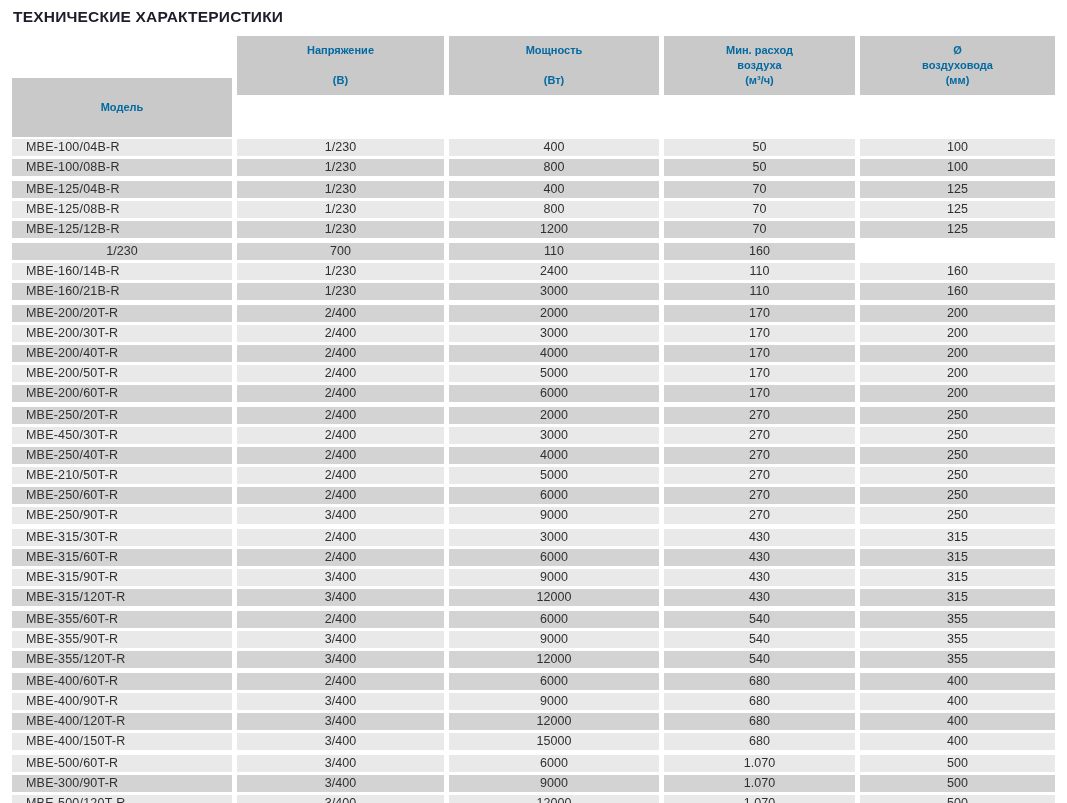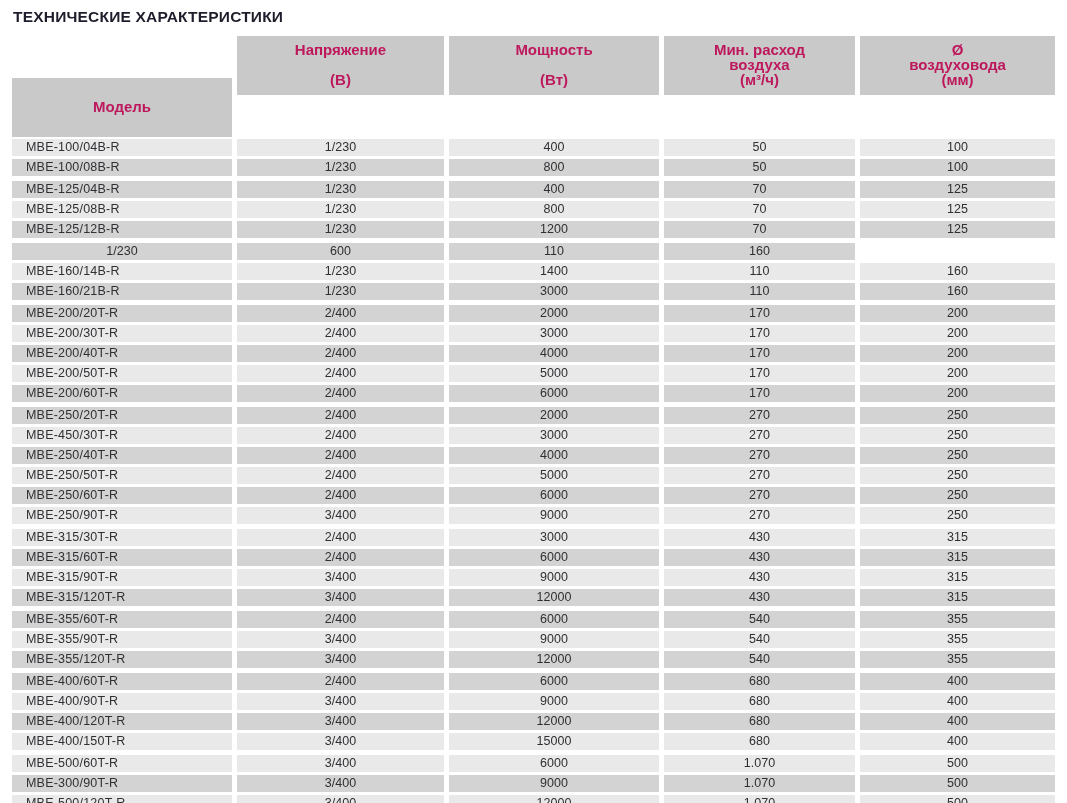--- a/index.html
+++ b/index.html
@@ -40,23 +40,23 @@
     background: #c9c9c9;
     height: 59px;
     box-sizing: border-box;
     padding: 7px 4px 8px 4px;
     display: flex;
     flex-direction: column;
     justify-content: space-between;
     align-items: center;
     text-align: center;
     font-weight: bold;
-    font-size: 15px;
+    font-size: 11px;
     line-height: 14px;
-    color: #be185d;
+    color: #0369a1;
   }
   .thead .hcell.model-head {
     justify-content: center;
     margin-top: 42px;
   }
   .hline { display: block; min-height: 0; }
   .tbody { margin-top: 2px; }
   .group { margin-bottom: 5px; }
   .row {
     margin-bottom: 3px;
@@ -148,28 +148,28 @@
             <div class="cell c-model">MBE-125/12B-R</div>
             <div class="cell c-voltage">1/230</div>
             <div class="cell c-power">1200</div>
             <div class="cell c-airflow">70</div>
             <div class="cell c-diameter">125</div>
           </div>
         </div>
         <div class="group">
           <div class="row grid-row dark">
             <div class="cell c-voltage">1/230</div>
-            <div class="cell c-power">600</div>
+            <div class="cell c-power">700</div>
             <div class="cell c-airflow">110</div>
             <div class="cell c-diameter">160</div>
           </div>
           <div class="row grid-row light">
             <div class="cell c-model">MBE-160/14B-R</div>
             <div class="cell c-voltage">1/230</div>
-            <div class="cell c-power">1400</div>
+            <div class="cell c-power">2400</div>
             <div class="cell c-airflow">110</div>
             <div class="cell c-diameter">160</div>
           </div>
           <div class="row grid-row dark">
             <div class="cell c-model">MBE-160/21B-R</div>
             <div class="cell c-voltage">1/230</div>
             <div class="cell c-power">3000</div>
             <div class="cell c-airflow">110</div>
             <div class="cell c-diameter">160</div>
           </div>
@@ -227,21 +227,21 @@
             <div class="cell c-diameter">250</div>
           </div>
           <div class="row grid-row dark">
             <div class="cell c-model">MBE-250/40T-R</div>
             <div class="cell c-voltage">2/400</div>
             <div class="cell c-power">4000</div>
             <div class="cell c-airflow">270</div>
             <div class="cell c-diameter">250</div>
           </div>
           <div class="row grid-row light">
-            <div class="cell c-model">MBE-250/50T-R</div>
+            <div class="cell c-model">MBE-210/50T-R</div>
             <div class="cell c-voltage">2/400</div>
             <div class="cell c-power">5000</div>
             <div class="cell c-airflow">270</div>
             <div class="cell c-diameter">250</div>
           </div>
           <div class="row grid-row dark">
             <div class="cell c-model">MBE-250/60T-R</div>
             <div class="cell c-voltage">2/400</div>
             <div class="cell c-power">6000</div>
             <div class="cell c-airflow">270</div>

